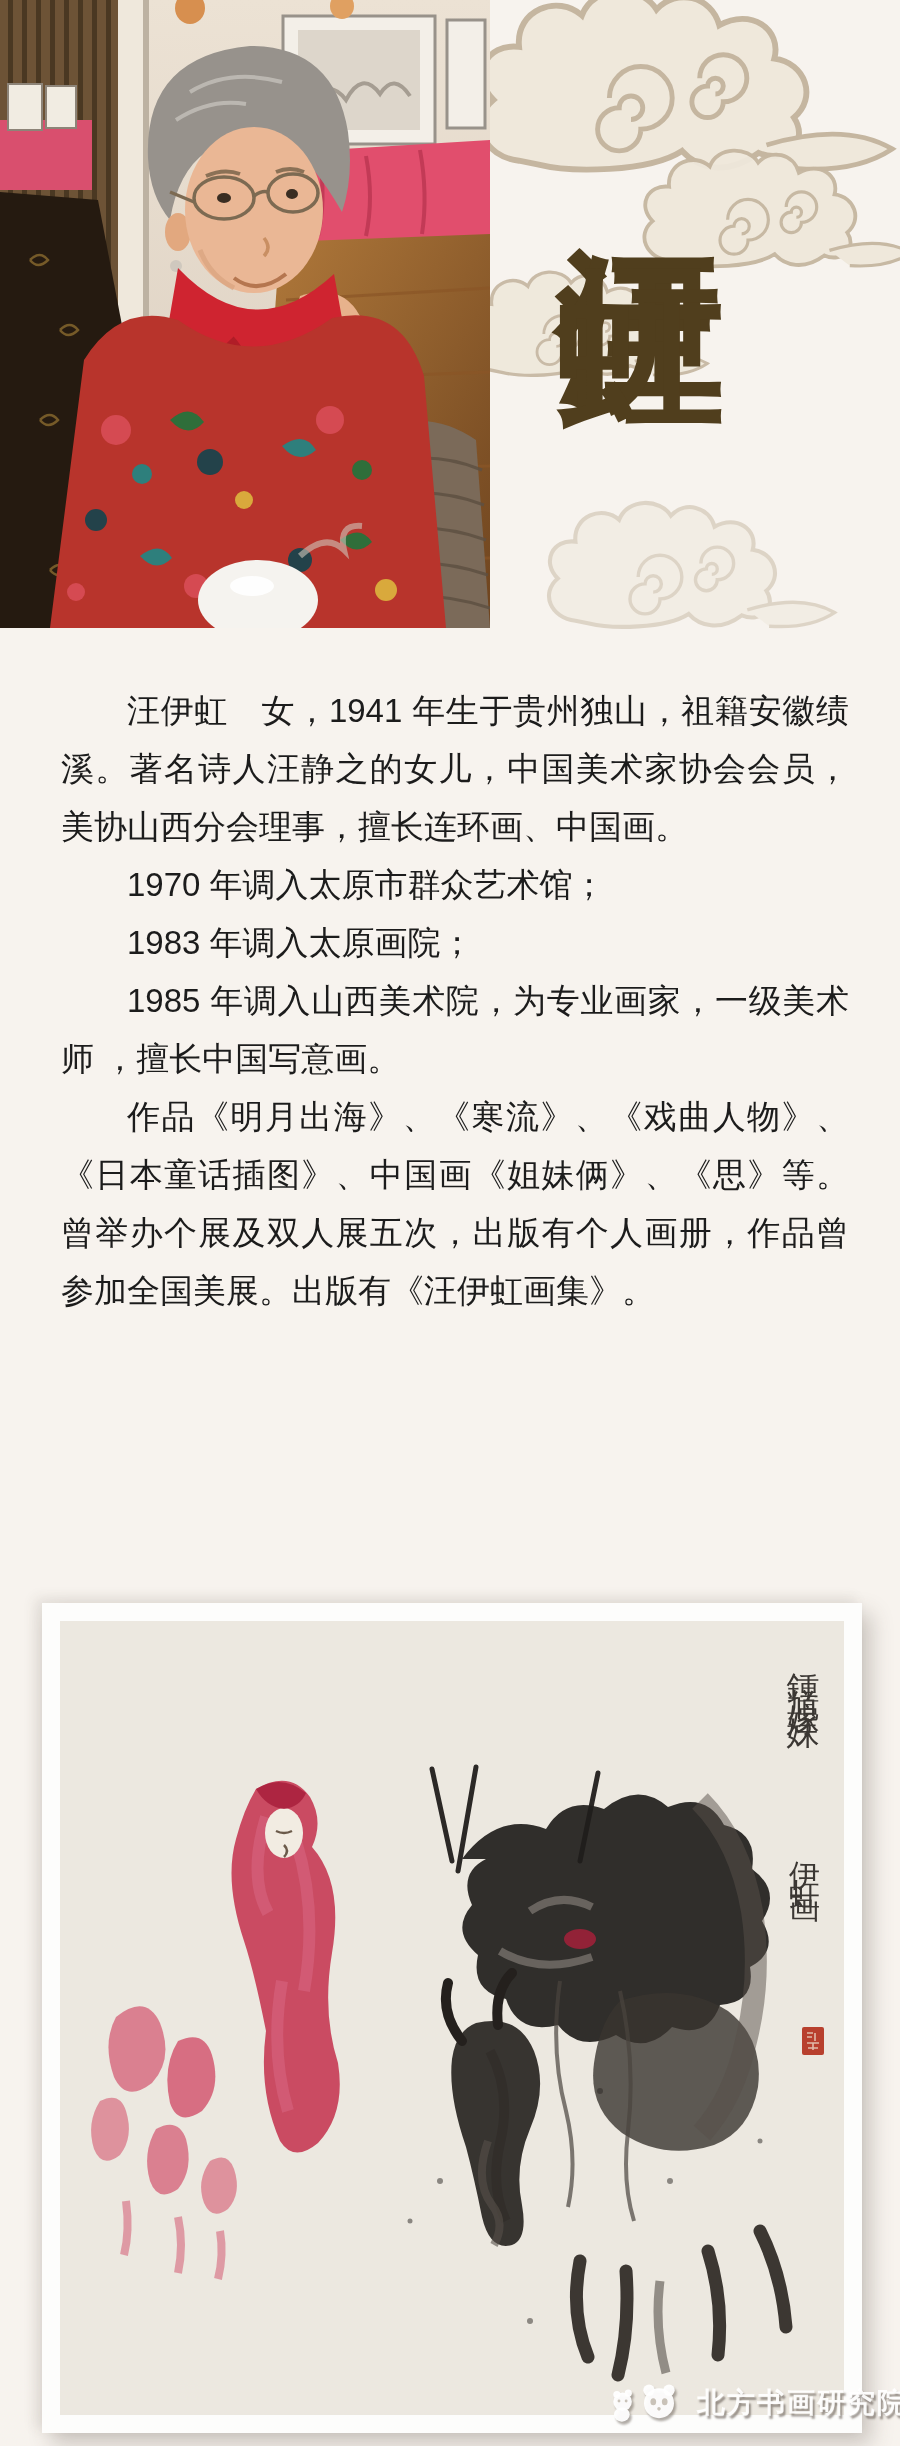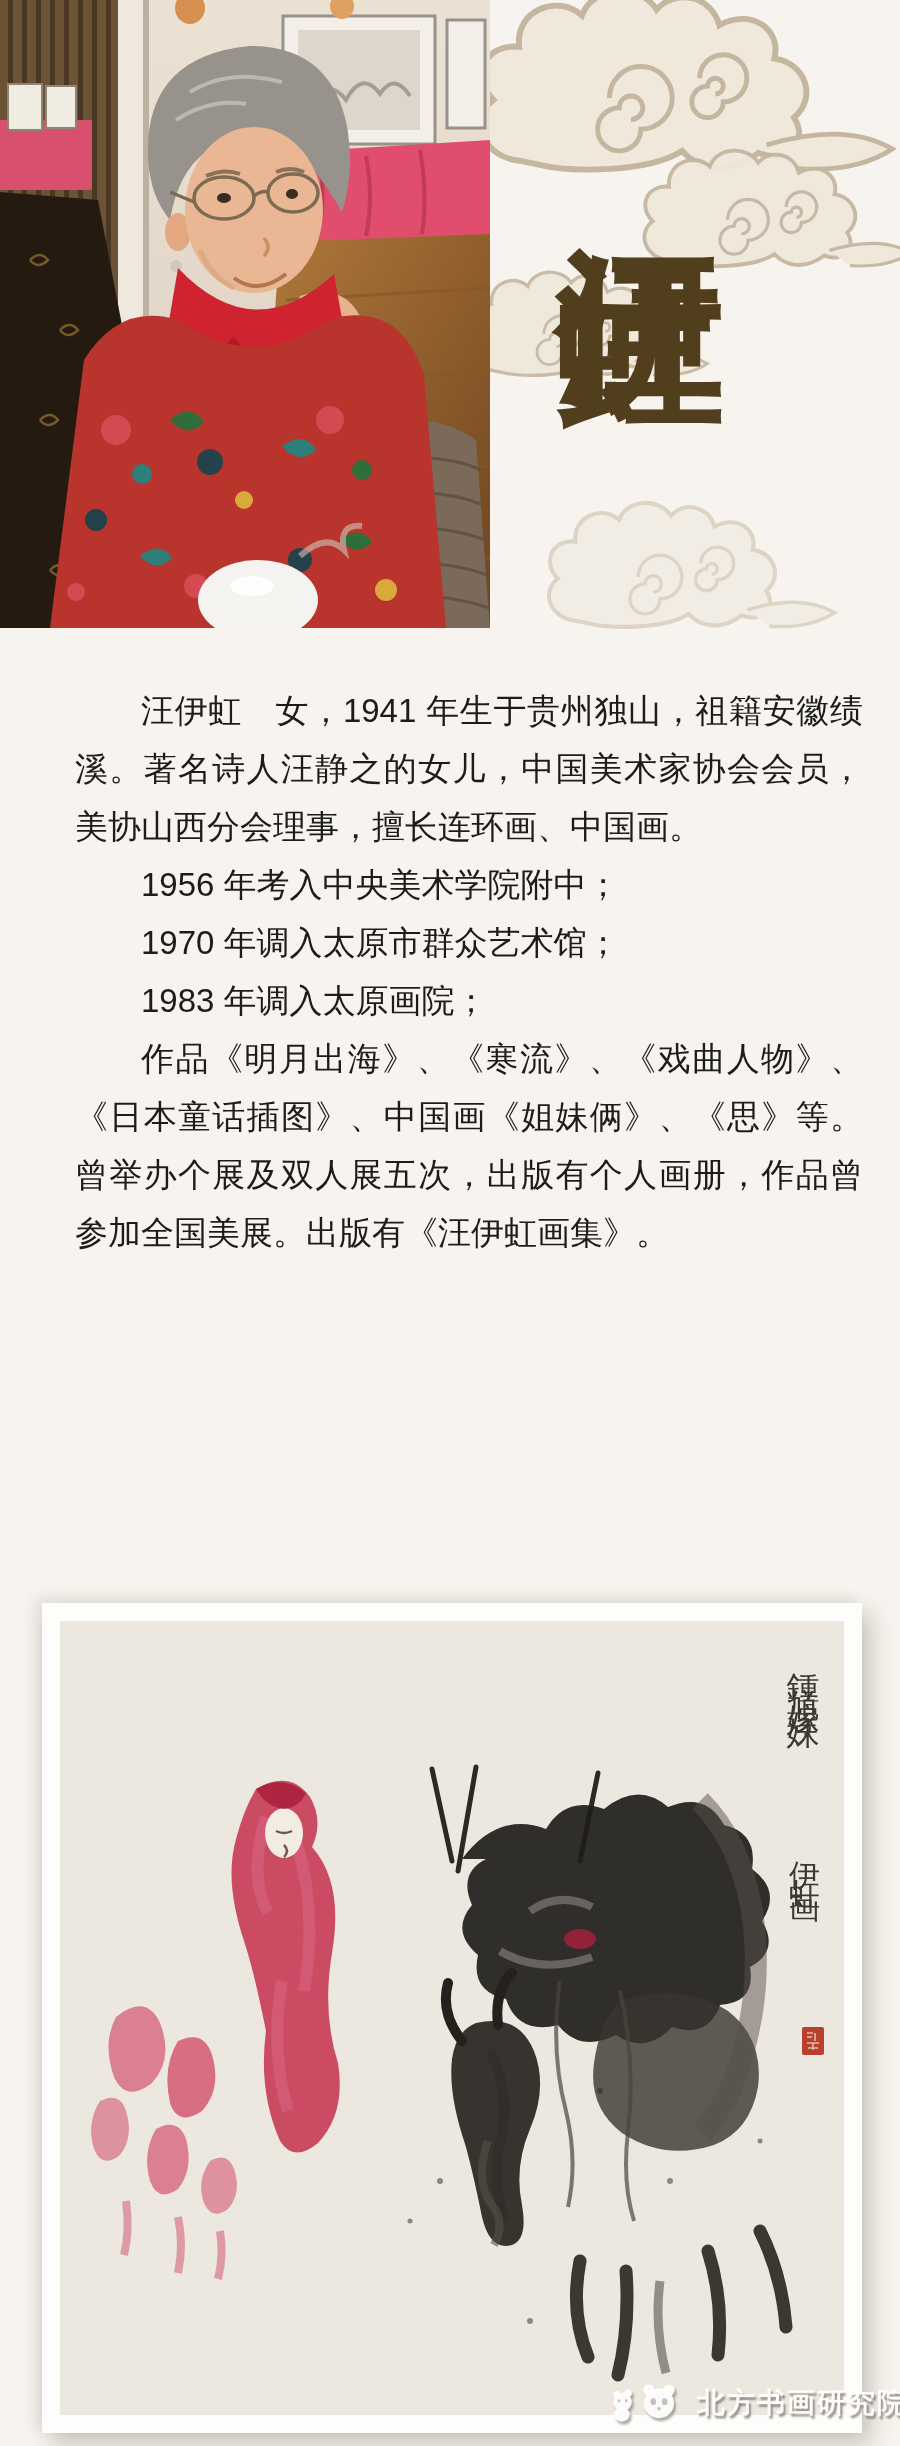--- a/index.html
+++ b/index.html
@@ -9,21 +9,21 @@
   
   .portrait{position:absolute;left:0;top:0;width:490px;height:628px;overflow:hidden;z-index:2;}
   .portrait svg{display:block;width:100%;height:100%;}
   .cloud{position:absolute;z-index:1;}
   .artist-title{position:absolute;left:552px;top:112px;z-index:3;
      writing-mode:vertical-rl;text-orientation:upright;
      font-size:168px;line-height:180px;font-weight:700;letter-spacing:10px;
      color:#503e1d;font-family:"Liberation Sans",sans-serif;}
 
   
-  .bio{position:absolute;left:75px;top:682px;width:788px;z-index:2;
+  .bio{position:absolute;left:61px;top:682px;width:788px;z-index:2;
        font-size:33px;line-height:58px;color:#1c1c1c;text-align:justify;}
   .bio p{margin:0;text-indent:2em;}
 
   
   .painting{position:absolute;left:42px;top:1603px;width:820px;height:830px;background:#fdfdfc;
      box-shadow:-7px -5px 12px rgba(70,60,50,.10), 9px 11px 20px rgba(70,60,50,.25);z-index:2;}
   .paper{position:absolute;left:18px;top:18px;width:784px;height:794px;background:#ece8e0;overflow:hidden;}
   .paper > svg{position:absolute;left:0;top:0;width:100%;height:100%;}
   .inscription,.signature{position:absolute;writing-mode:vertical-rl;text-orientation:upright;
      font-family:"Liberation Serif",serif;color:#2c2825;z-index:4;}
@@ -187,23 +187,23 @@
       </g>
 
       <ellipse cx="258" cy="600" rx="60" ry="40" fill="#f5f3ef"></ellipse>
       <ellipse cx="252" cy="586" rx="22" ry="10" fill="#ffffff" opacity=".9"></ellipse>
       <path d="M300,556 q26,-24 44,-6 q-6,-26 18,-24" stroke="#cfc6ba" stroke-width="6" fill="none" opacity=".6"></path>
     </svg>
   </figure>
 
   <section class="bio">
     <p>汪伊虹　女，1941 年生于贵州独山，祖籍安徽绩溪。著名诗人汪静之的女儿，中国美术家协会会员，美协山西分会理事，擅长连环画、中国画。</p>
-    <p>1956 年考入中央美术学院附中；</p>
     <p>1970 年调入太原市群众艺术馆；</p>
     <p>1983 年调入太原画院；</p>
+    <p>1985 年调入山西美术院，为专业画家，一级美术师 ，擅长中国写意画。</p>
     <p>作品《明月出海》、《寒流》、《戏曲人物》、《日本童话插图》、中国画《姐妹俩》、《思》等。曾举办个展及双人展五次，出版有个人画册，作品曾参加全国美展。出版有《汪伊虹画集》。</p>
   </section>
 
   <div class="painting">
     <div class="paper">
       <svg viewBox="0 0 784 794" preserveAspectRatio="none">
 
         <g>
           <path d="M196,168 Q230,148 250,176 Q264,200 252,226 Q284,262 272,332 Q262,392 278,442 Q286,492 258,522 Q234,542 220,520 Q198,470 206,410 Q194,350 184,320 Q164,260 176,218 Q184,188 196,168 Z" fill="#c22845" opacity=".82"></path>
           <path d="M206,196 q-18,60 2,96 M236,220 q22,70 8,150 M222,360 q-12,70 6,130" stroke="#d96a85" stroke-width="12" fill="none" opacity=".5"></path>

